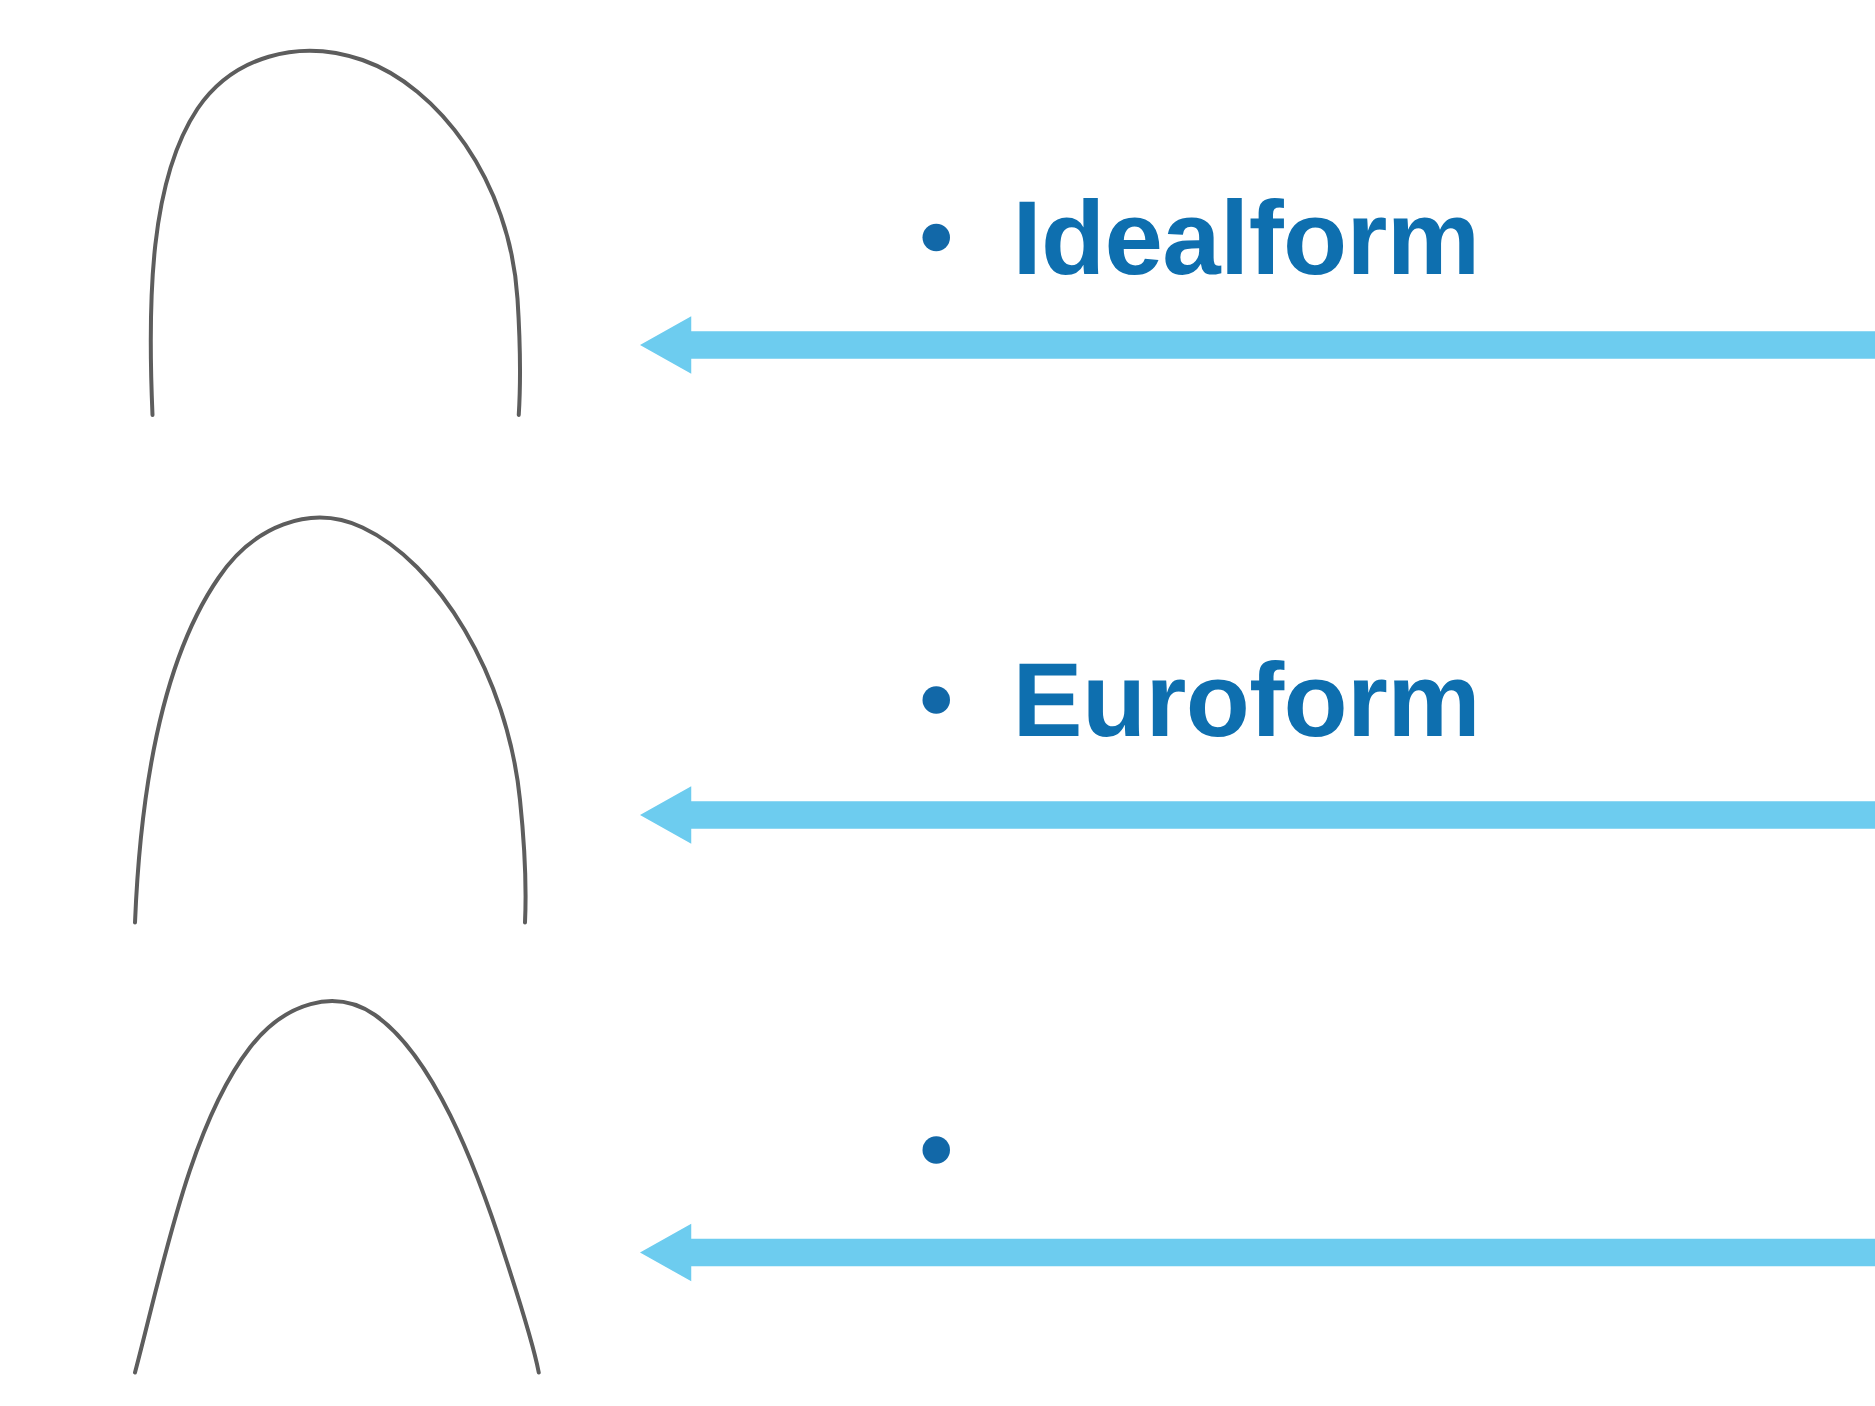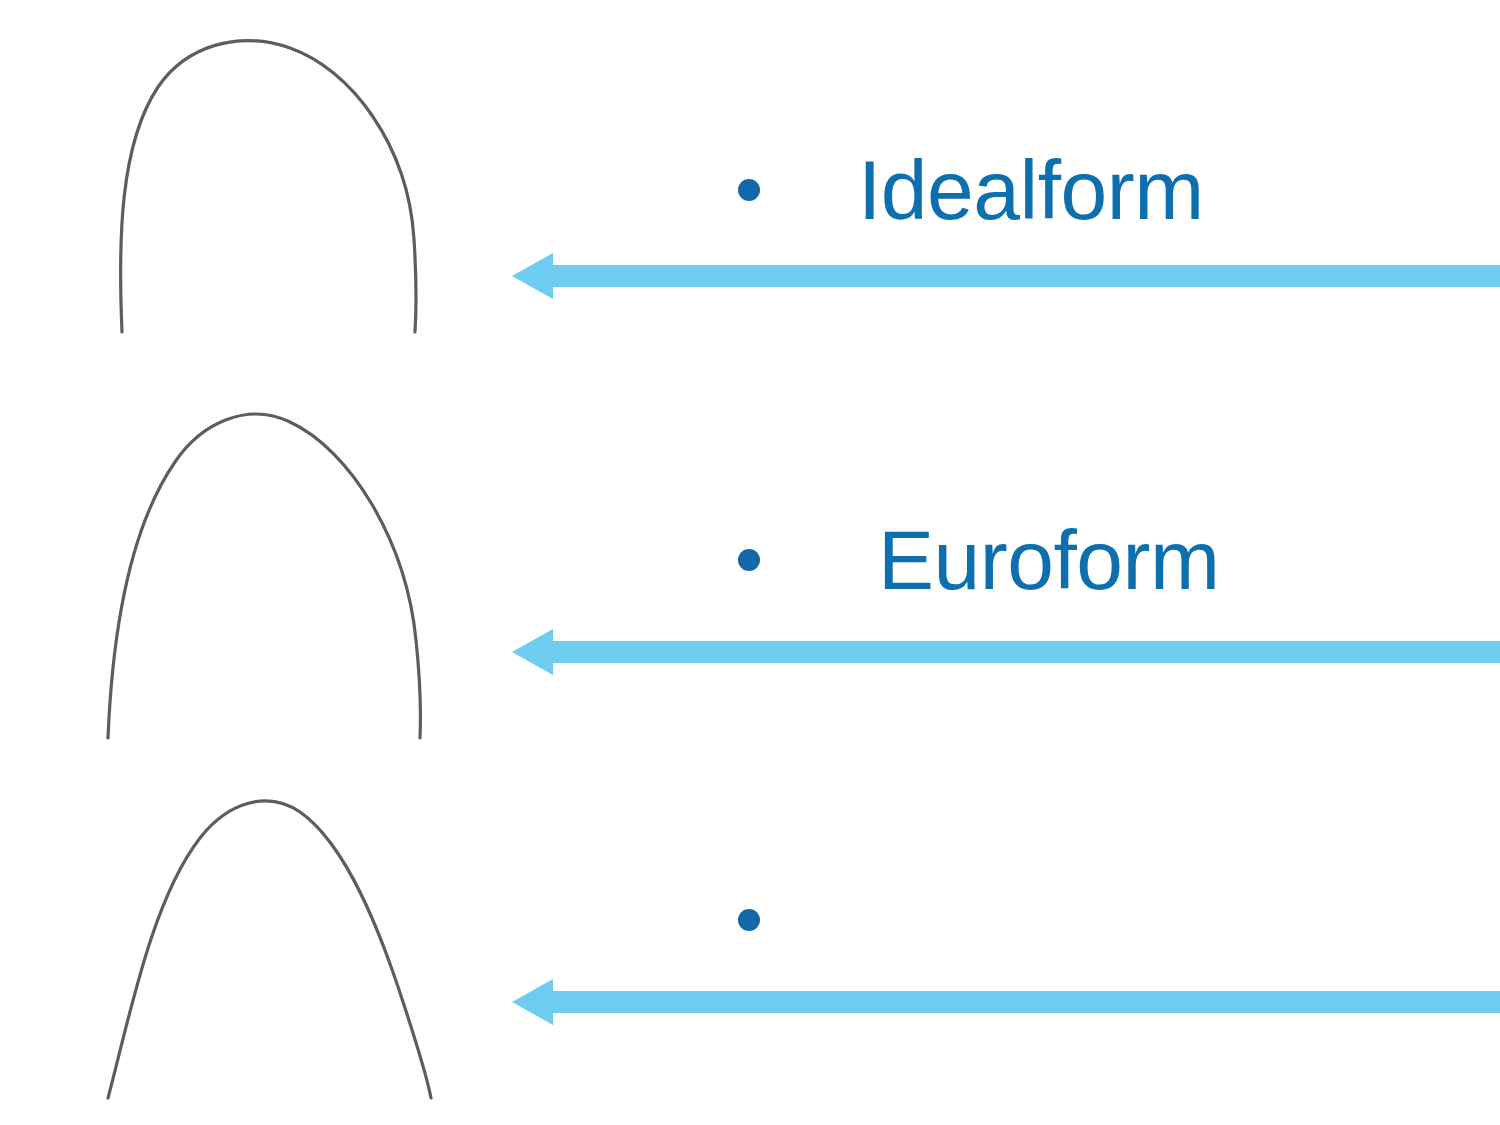--- a/index.html
+++ b/index.html
@@ -61,38 +61,39 @@
   
   .label-row {
     position: absolute;
     left: 700px;
     right: 0;
     height: 96px;
     display: flex;
     align-items: center;
   }
   #label-1 { top: 142px; }
-  #label-2 { top: 512px; gap: 20px; }
+  #label-2 { top: 512px; }
   #label-3 { top: 872px; }
 
   .bullet-dot {
     width: 22px;
     height: 22px;
     border-radius: 50%;
     background: #1268A8;
     flex: 0 0 auto;
     margin-left: 38px;
   }
   .bullet-text {
-    margin-left: 98px;
+    margin-left: 50px;
     color: #0E6FAF;
     font-size: 84px;
     line-height: 1;
     letter-spacing: -0.5px;
     white-space: nowrap;
+    font-weight: bold;
   }
 </style>
 </head>
 <body>
 
 <div class="slide" style="background: rgb(255, 255, 255);">
 
   <div class="wire-figure" id="wire-1">
     <svg viewBox="0 0 500 310" preserveAspectRatio="none">
       <path class="wire-path" d="M 122 308

